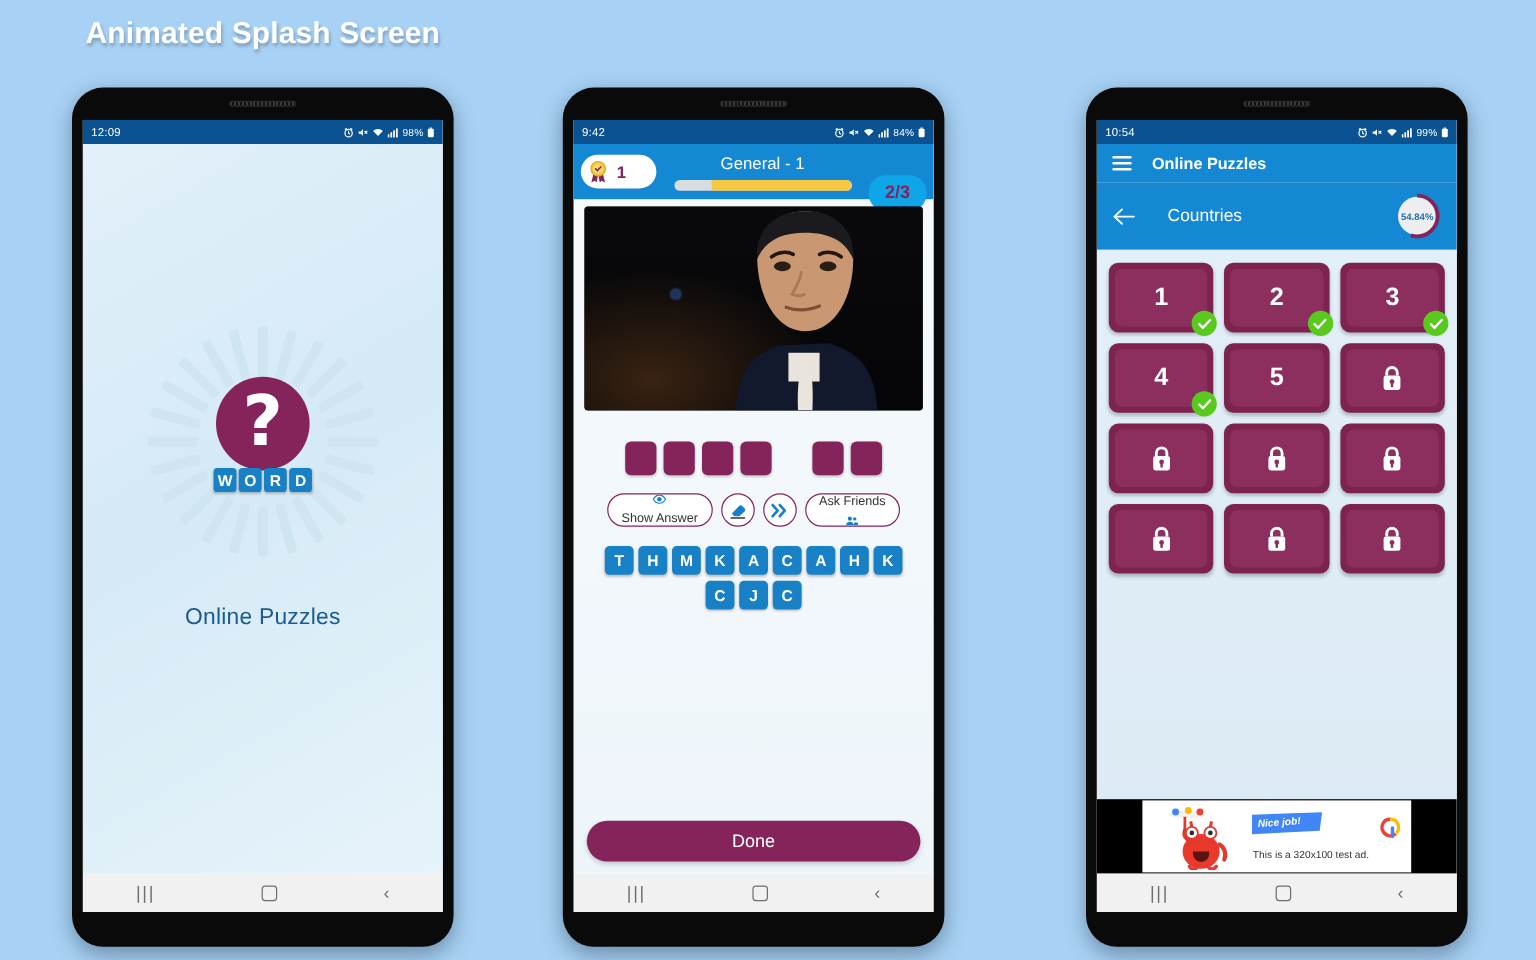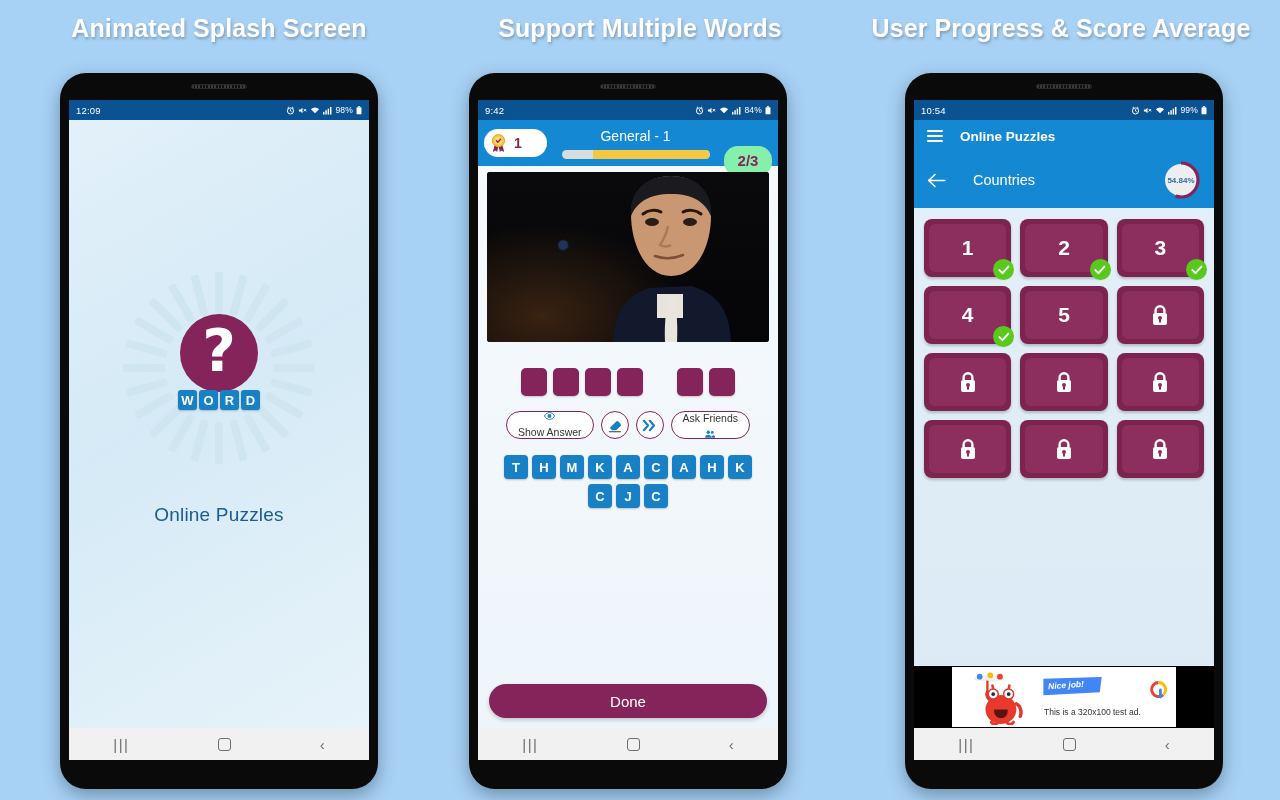--- a/index.html
+++ b/index.html
@@ -123,21 +123,21 @@
   .score-val { color: #84245a; font-size: 14px; font-weight: bold; }
   .quiz-center { flex: 1 1 auto; display: flex; flex-direction: column;
                  align-items: center; justify-content: center; gap: 6px; }
   .quiz-title { color: #fff; font-size: 14px; }
   .progress-track {
     width: 148px; height: 9px; border-radius: 5px; background: #d8dde0;
     overflow: hidden;
   }
   .progress-fill { height: 100%; width: 79%; background: #f5c842; margin-left: 21%; }
   .count-pill {
-    background: #86efac; border-radius: 14px; height: 30px; min-width: 48px;
+    background: #0ea5e9; border-radius: 14px; height: 30px; min-width: 48px;
     display: flex; align-items: center; justify-content: center;
     color: #84245a; font-size: 15px; font-weight: bold; margin-top: 35px;
   }
   .photo {
     width: 282px; height: 170px; margin: 6px auto 0; border-radius: 3px;
     position: relative; overflow: hidden;
     background: #050505;
   }
   .photo .bg-blur {
     position: absolute; inset: 0;
@@ -338,21 +338,20 @@
       <div class="navbar">
         <div class="nv nav-recents">|||</div>
         <div class="nav-home"></div>
         <div class="nv nav-back">‹</div>
       </div>
     </div>
   </div>
 </div>
 
 <div class="panel" id="panel-2">
-  <div class="panel-title">Support Multiple Words</div>
 
   <div class="phone" id="phone-2">
     <div class="grille"></div>
     <div class="screen">
 
       <div class="statusbar">
         <span>9:42</span>
         <span class="sb-icons">
           <svg width="9" height="9" viewBox="0 0 10 10">
               <circle cx="5" cy="5.5" r="3.4" fill="none" stroke="#fff" stroke-width="1.1"></circle>
@@ -491,21 +490,20 @@
       <div class="navbar">
         <div class="nv nav-recents">|||</div>
         <div class="nav-home"></div>
         <div class="nv nav-back">‹</div>
       </div>
     </div>
   </div>
 </div>
 
 <div class="panel" id="panel-3">
-  <div class="panel-title">User Progress &amp; Score Average</div>
 
   <div class="phone" id="phone-3">
     <div class="grille"></div>
     <div class="screen">
 
       <div class="statusbar">
         <span>10:54</span>
         <span class="sb-icons">
           <svg width="9" height="9" viewBox="0 0 10 10">
               <circle cx="5" cy="5.5" r="3.4" fill="none" stroke="#fff" stroke-width="1.1"></circle>

